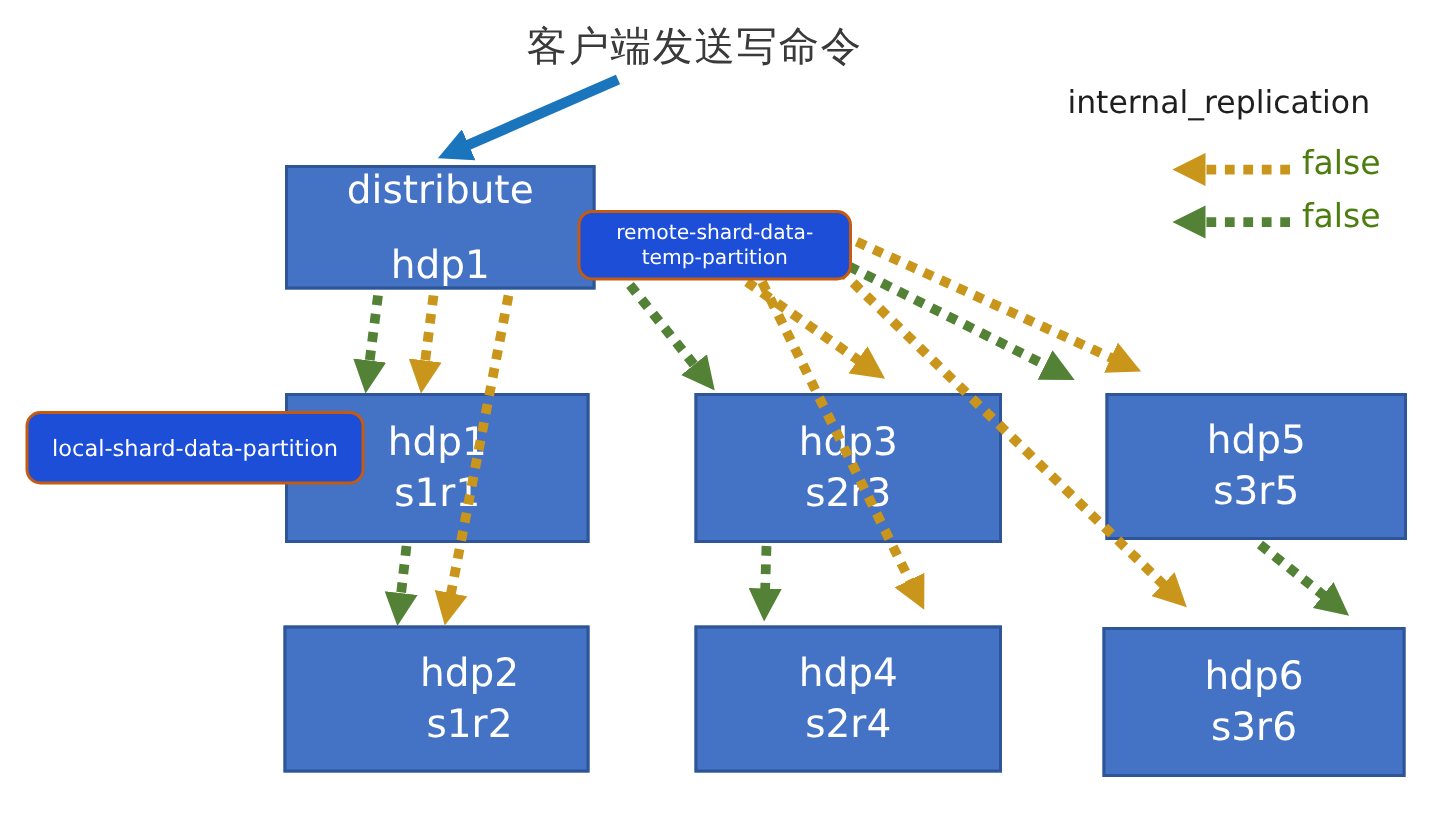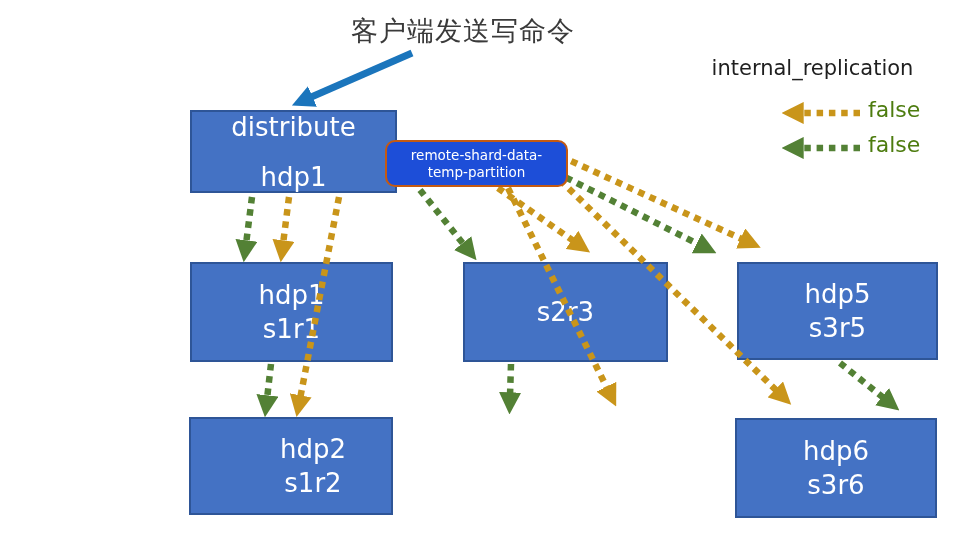--- a/index.html
+++ b/index.html
@@ -59,29 +59,34 @@
 
   <div class="node" id="node-distribute">
     <span>distribute</span>
     <span>hdp1</span>
   </div>
   <div class="node" id="node-s1r1">
     <span>hdp1</span>
     <span>s1r1</span>
   </div>
   <div class="node" id="node-s2r3">
+    <span>hdp3</span>
     <span>s2r3</span>
   </div>
   <div class="node" id="node-s3r5">
     <span>hdp5</span>
     <span>s3r5</span>
   </div>
   <div class="node" id="node-s1r2">
     <span>hdp2</span>
     <span>s1r2</span>
+  </div>
+  <div class="node" id="node-s2r4">
+    <span>hdp4</span>
+    <span>s2r4</span>
   </div>
   <div class="node" id="node-s3r6">
     <span>hdp6</span>
     <span>s3r6</span>
   </div>
 
   <svg id="arrows" class="layer" viewBox="0 0 968 549" xmlns="http://www.w3.org/2000/svg">
     <defs>
       <marker id="head-gold" viewBox="0 0 6 6" markerWidth="3.4" markerHeight="3.4" refX="1" refY="3" orient="auto" markerUnits="strokeWidth">
         <path d="M0,0 L6,3 L0,6 Z" fill="#C9951A"></path>
@@ -111,19 +116,22 @@
     <line class="dash gold" x1="560" y1="180" x2="778" y2="392" marker-end="url(#head-gold)"></line>
     <line class="dash green" x1="840" y1="363" x2="885" y2="399" marker-end="url(#head-green)"></line>
 
     <line class="dash gold" x1="860" y1="113" x2="800" y2="113" marker-end="url(#head-gold)"></line>
     <line class="dash green" x1="860" y1="148" x2="800" y2="148" marker-end="url(#head-green)"></line>
   </svg>
 
   <div class="callout" id="callout-remote">
     <span>remote-shard-data-temp-partition</span>
   </div>
+  <div class="callout" id="callout-local">
+    <span>local-shard-data-partition</span>
+  </div>
 
   <div class="title-cn">客户端发送写命令</div>
   <div class="legend-title">internal_replication</div>
   <div class="legend-label" id="legend-false-label">false</div>
   <div class="legend-label" id="legend-true-label">false</div>
 
 </div>
 
 </body></html>

